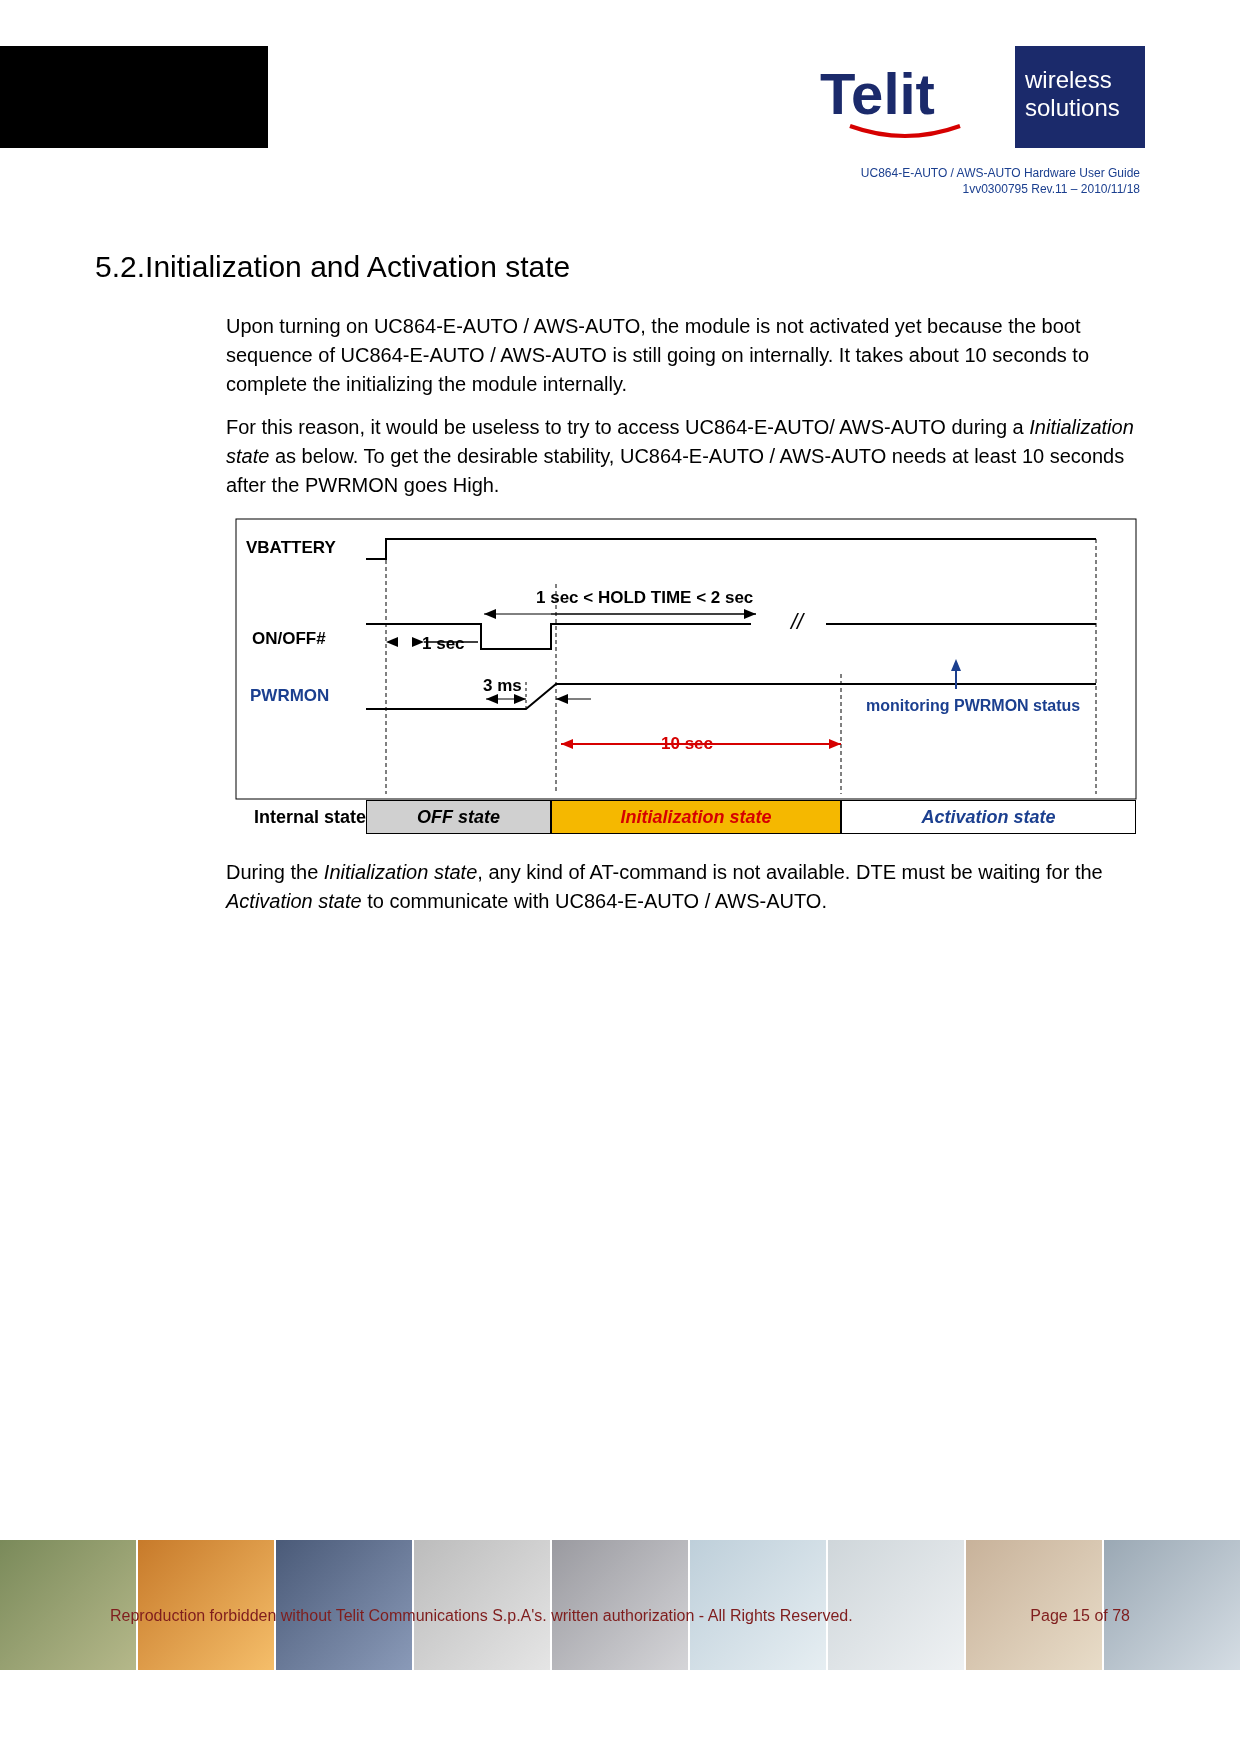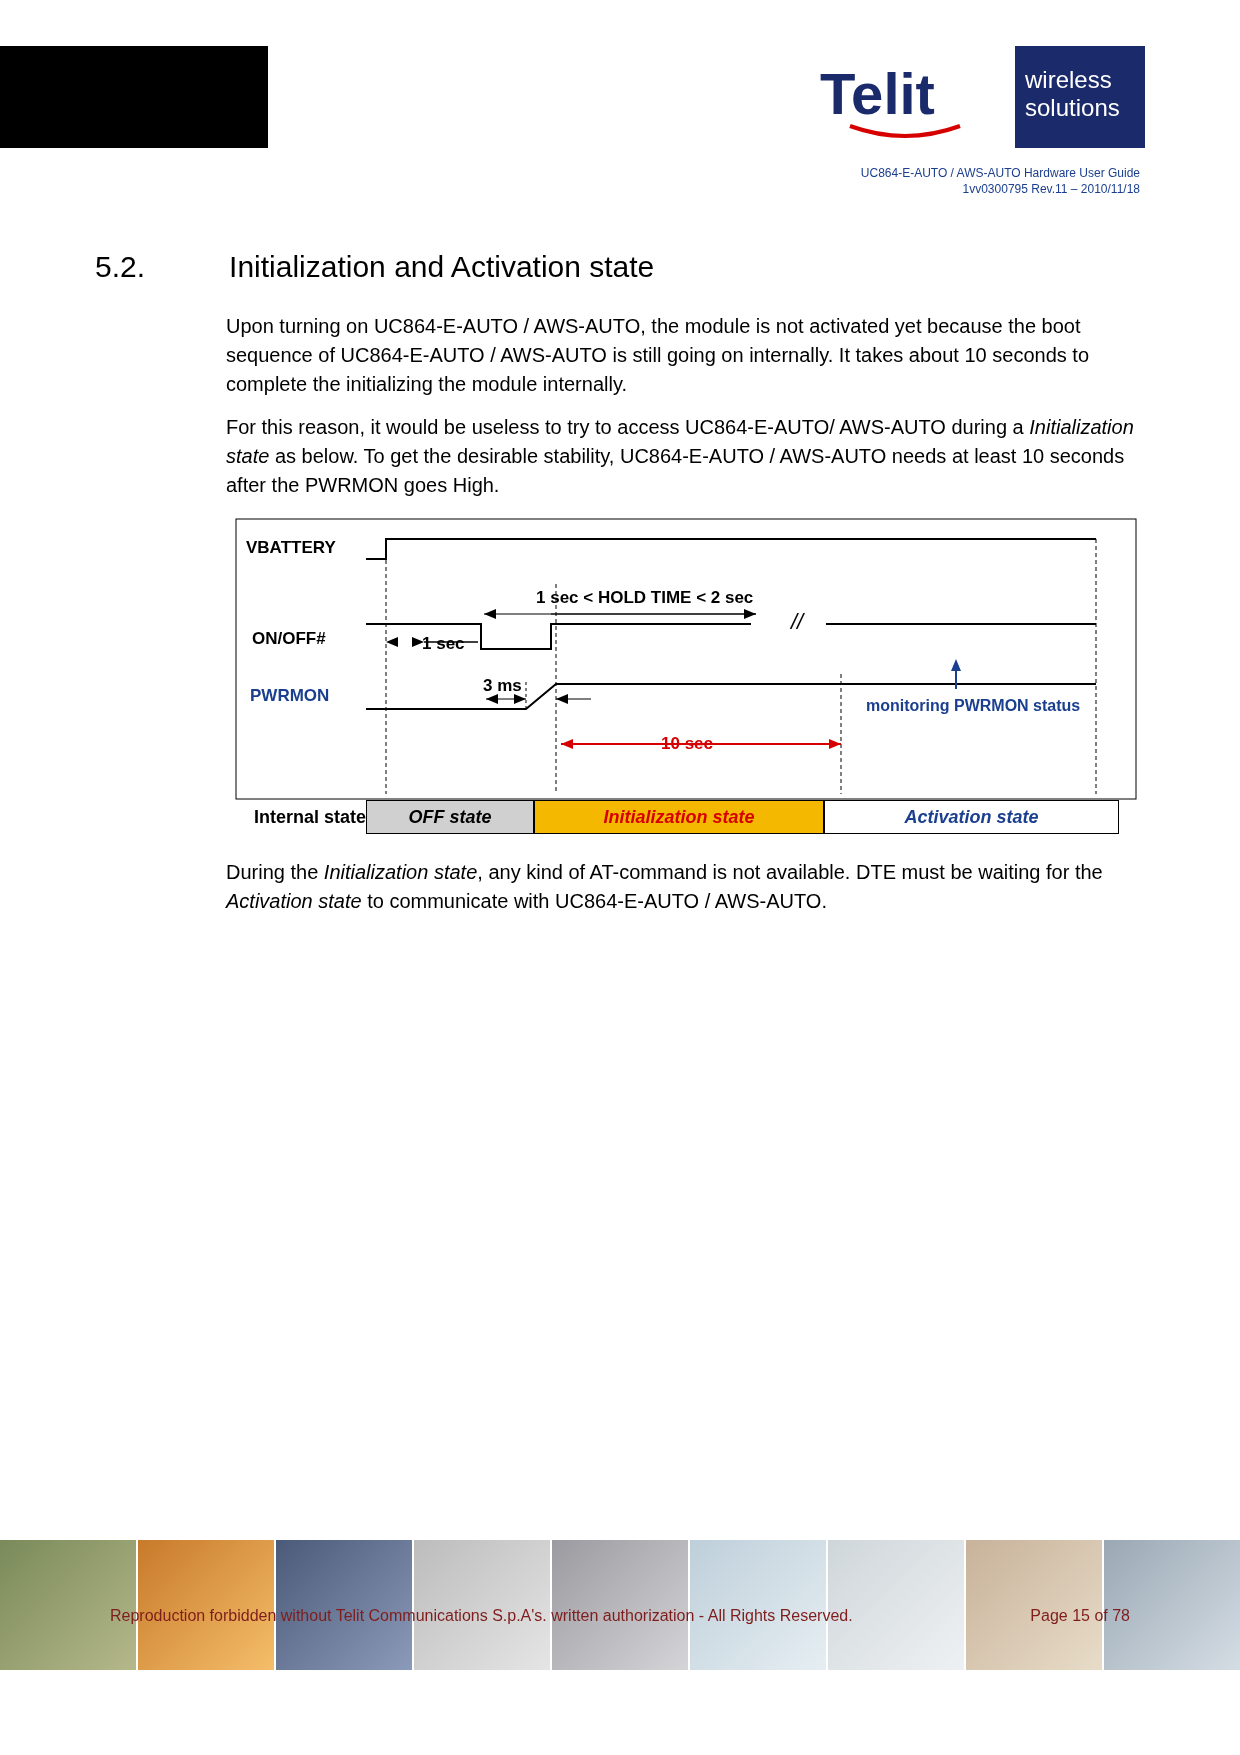--- a/index.html
+++ b/index.html
@@ -36,21 +36,20 @@
     width: 520px;
     line-height: 1.3;
   }
   .sec-head {
     position: absolute;
     top: 245px; left: 95px;
     display: flex;
     font-size: 30px;
     color: #000;
     font-weight: 400;
-    gap: 84px;
   }
   .body-col {
     position: absolute;
     top: 312px; left: 226px;
     width: 920px;
   }
   .body-col p { margin-bottom: 14px; }
   .italic { font-style: italic; }
   .diagram {
     margin-top: 6px;
@@ -76,21 +75,21 @@
   .state-box {
     border: 1px solid #000;
     font-size: 18px;
     font-style: italic;
     font-weight: 700;
     display: flex;
     align-items: center;
     justify-content: center;
     height: 34px;
   }
-  .state-off { background: #d0d0d0; width: 168px; }
+  .state-off { background: #d0d0d0; width: 185px; }
   .state-init { background: #f5b800; width: 290px; color: #d60000; }
   .state-act { background: #fff; width: 295px; color: #1b3f8f; }
   .after-diagram { margin-top: 24px; }
   .footer-strip {
     position: absolute;
     top: 1540px; left: 0;
     width: 1240px; height: 130px;
     display: flex;
     gap: 2px;
   }

